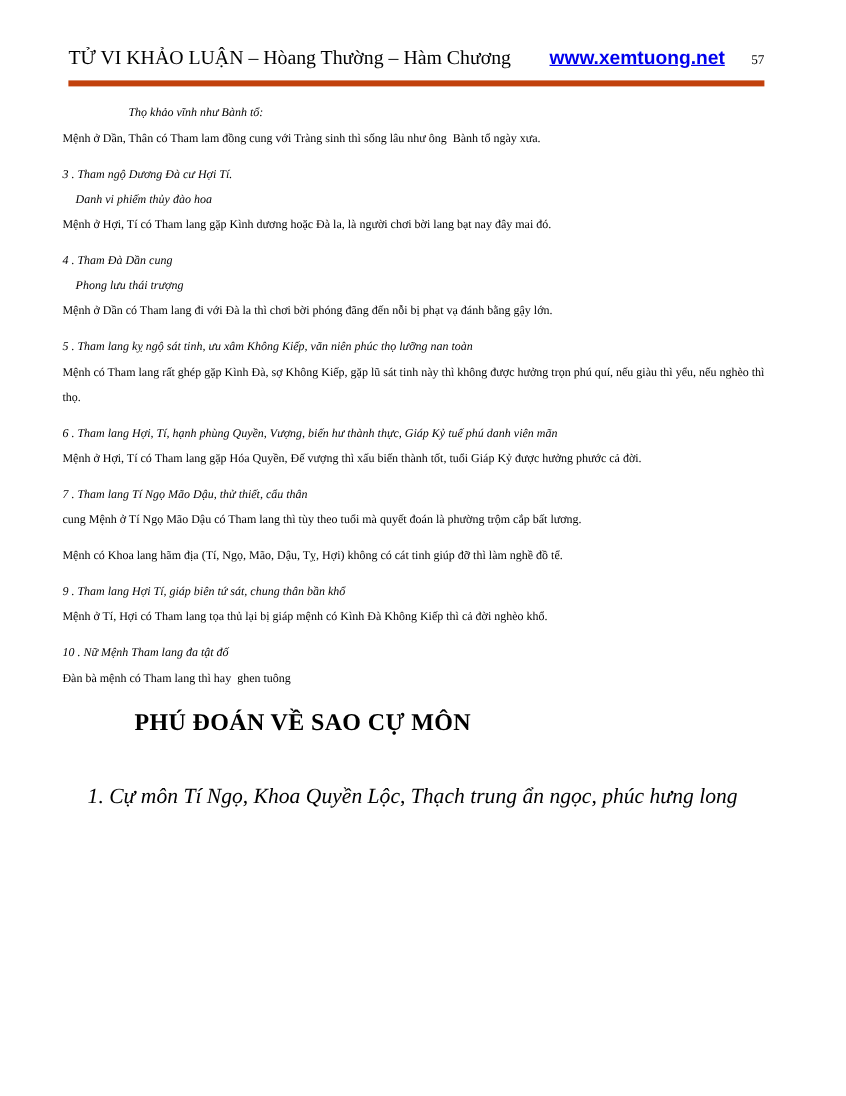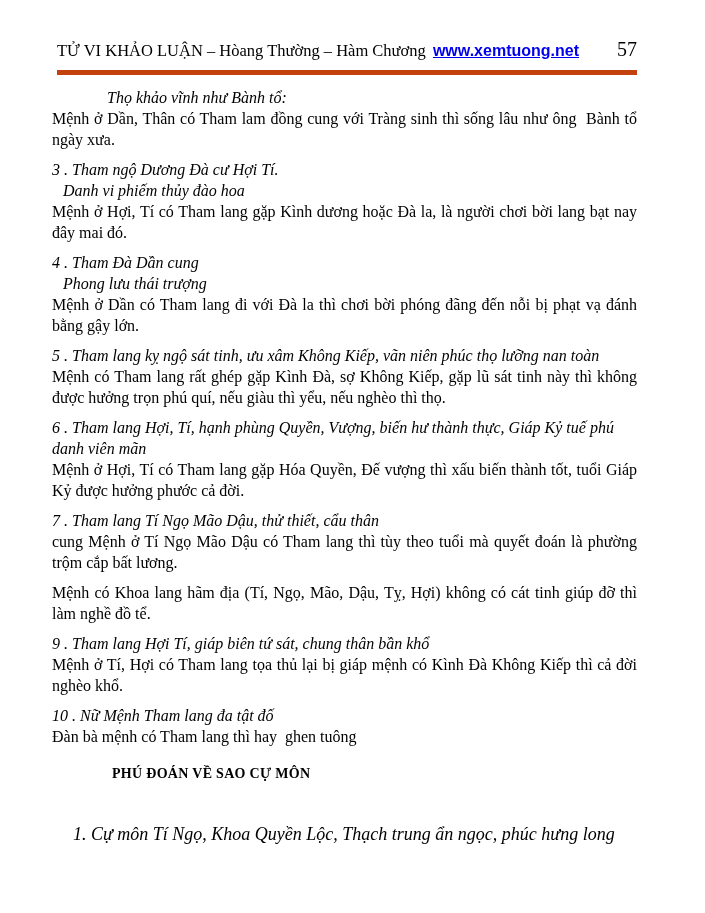--- a/index.html
+++ b/index.html
@@ -24,53 +24,53 @@
     padding-bottom: 9px;
     margin-left: 5px;
   }
   .header-title {
     font-size: 16.5px;
     white-space: nowrap;
   }
   .header-right {
     display: flex;
     align-items: baseline;
-    gap: 38px;
+    gap: 22px;
   }
   .header-link {
     font-family: "Liberation Sans", sans-serif;
     font-weight: bold;
     font-size: 16px;
     color: #0000ee;
     text-decoration: underline;
     white-space: nowrap;
   }
   .page-number {
-    font-size: 20px;
+    font-size: 11px;
   }
   
   .content {
-    font-size: 16px;
+    font-size: 10px;
     line-height: 21px;
   }
   .section { margin-top: 9px; }
   .section:first-child { margin-top: 12px; }
   .h-line {
     font-style: italic;
     text-align: left;
   }
   .h-line.sub { padding-left: 11px; }
   .h-line.indent-xl { padding-left: 55px; }
   .body-par {
     text-align: justify;
     white-space: pre-wrap;
   }
   .section-title {
     font-weight: bold;
-    font-size: 14px;
+    font-size: 20px;
     padding-left: 60px;
     margin-top: 16px;
     letter-spacing: 0.3px;
   }
   .closing-line {
     font-style: italic;
     font-size: 18px;
     padding-left: 21px;
     margin-top: 40px;
   }

